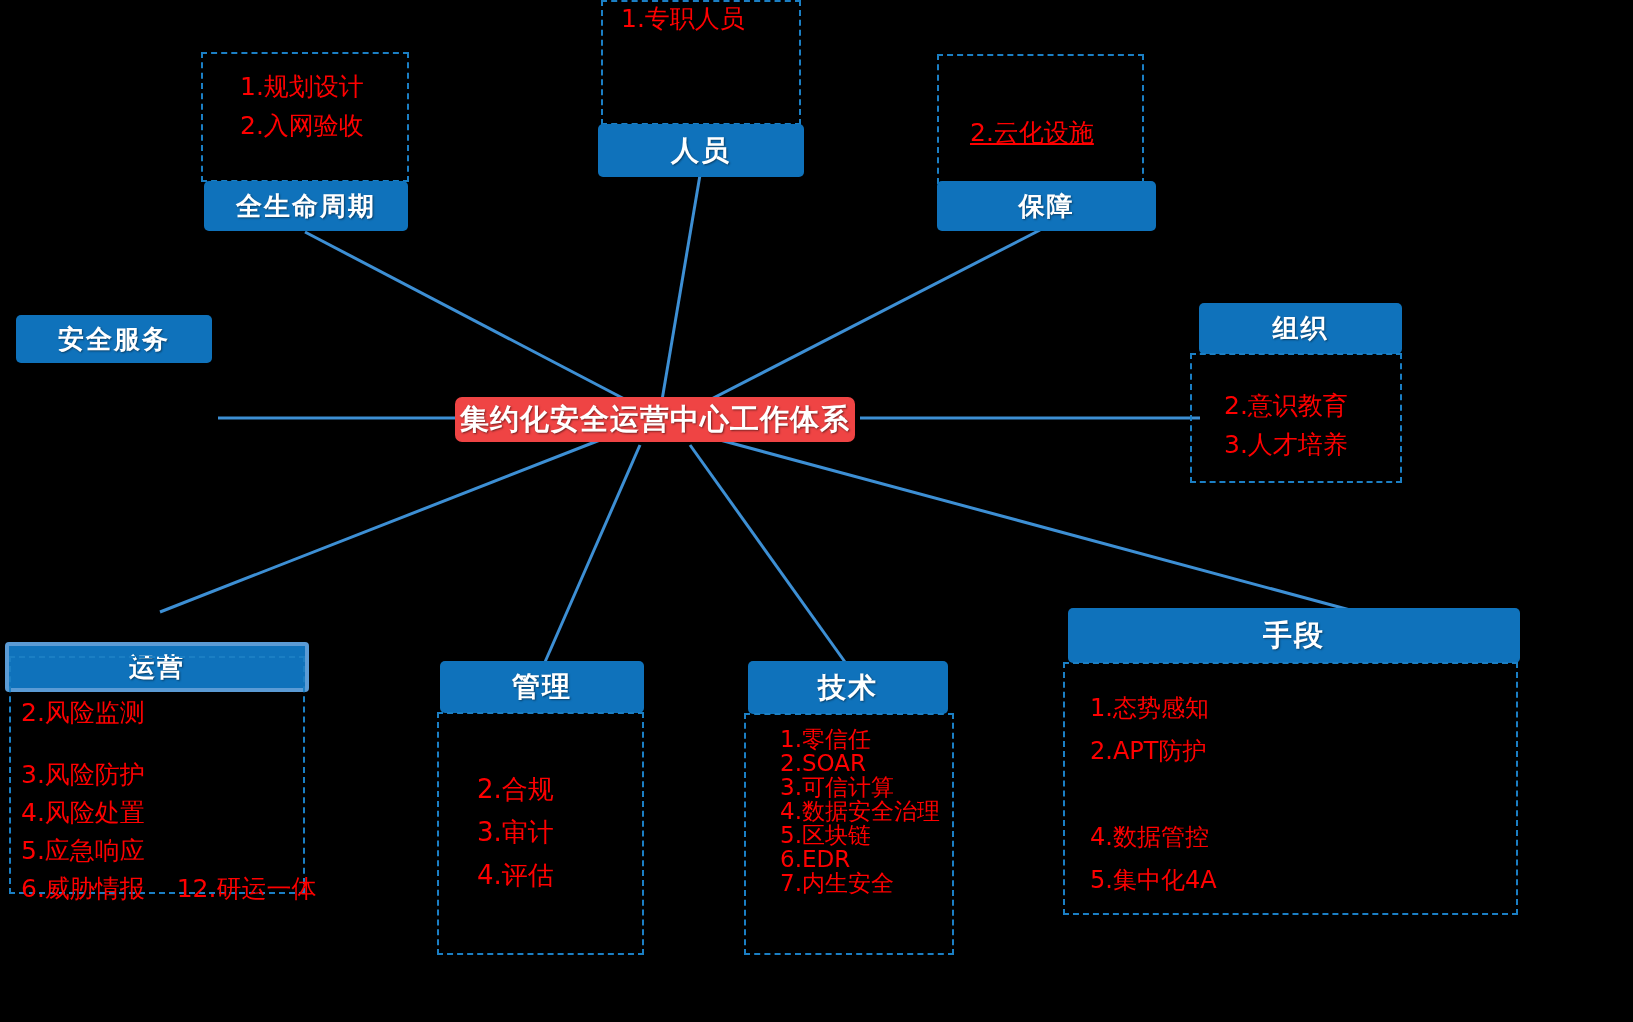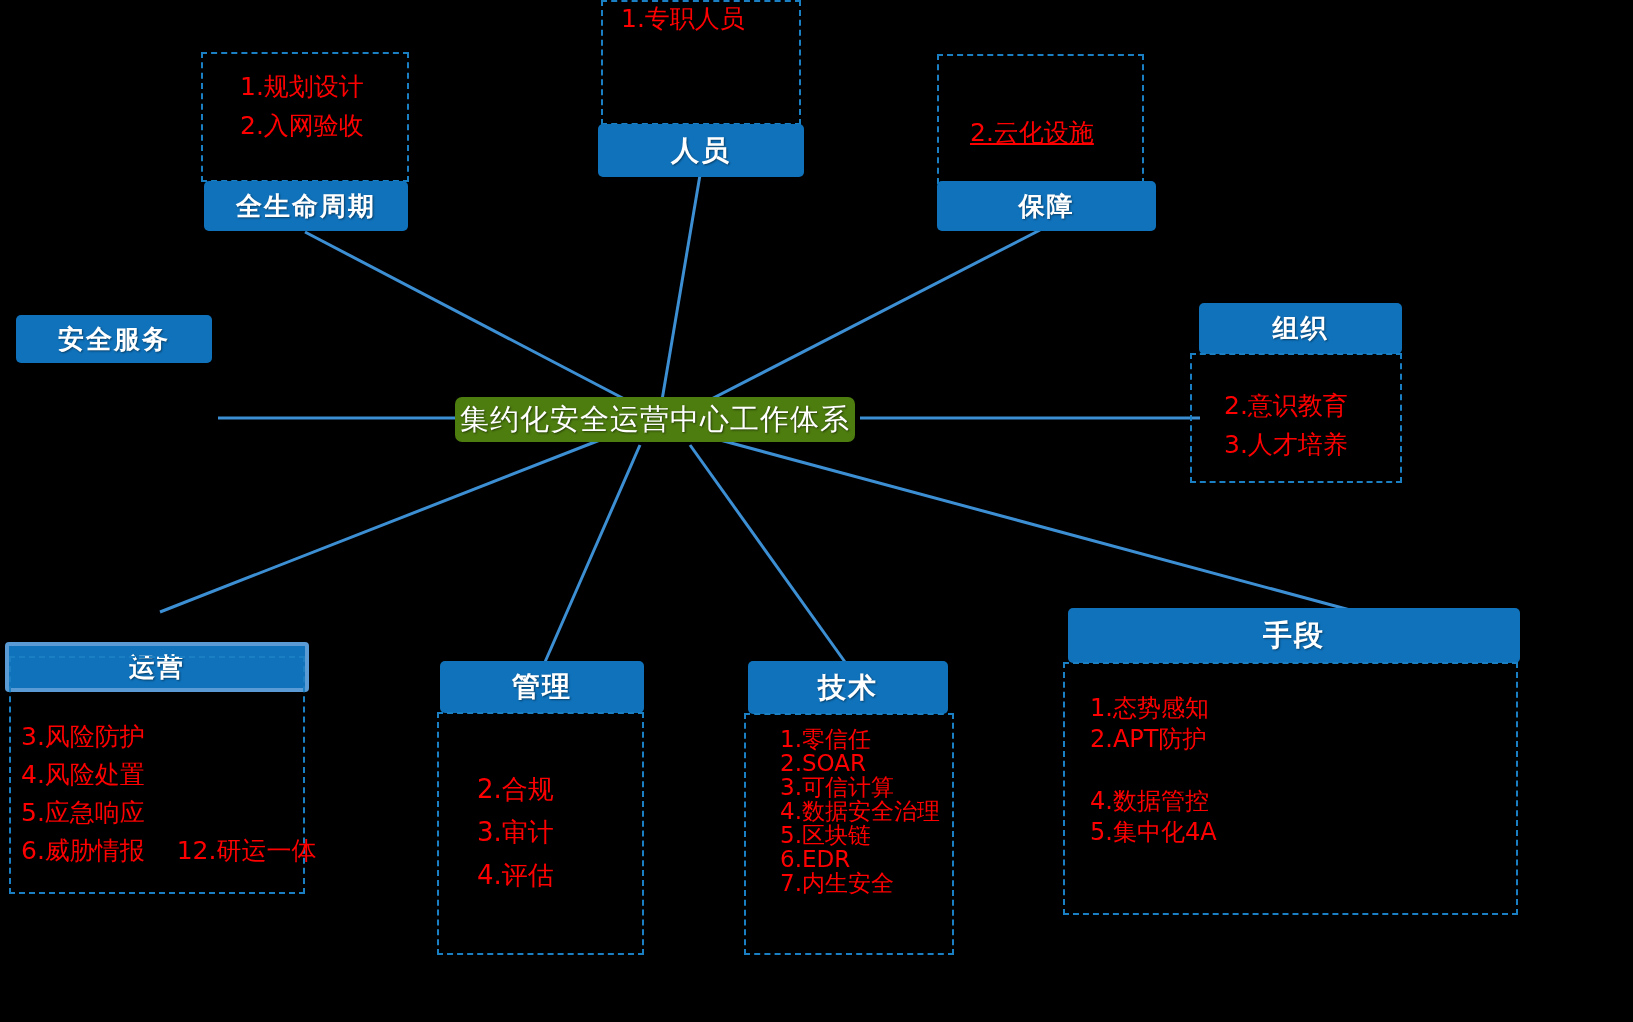--- a/index.html
+++ b/index.html
@@ -31,22 +31,22 @@
   .panel .lines{
     position:absolute;left:0;top:0;width:100%;height:100%;
     display:flex;flex-direction:column;box-sizing:border-box;
   }
   .item{
     color:#ff0000;white-space:pre;line-height:1.0;
   }
   .u{text-decoration:underline;}
 
   .center{
-    position:absolute;background:#4d7c0f;border-radius:7px;
-    color:#fff;font-weight:normal;font-size:29px;letter-spacing:1px;
+    position:absolute;background:#ef4444;border-radius:7px;
+    color:#fff;font-weight:bold;font-size:29px;letter-spacing:1px;
     display:flex;align-items:center;justify-content:center;
     text-shadow:1px 1px 2px rgba(0,0,0,.5);
     box-sizing:border-box;
   }
 </style>
 </head>
 <body>
 
 <div id="canvas">
 
@@ -104,20 +104,21 @@
 
   <div class="chip" style="left:16px;top:315px;width:196px;height:48px;font-size:26px;">
     <span>安全服务</span>
   </div>
 
   <div class="chip sel" style="left:5px;top:608px;width:304px;height:50px;font-size:26px;margin-top:34px;">
     <span>运营</span>
   </div>
   <div class="panel" style="left:9px;top:656px;width:296px;height:238px;">
     <div class="lines" style="padding:42px 0 0 10px;gap:13px;">
+      <div class="item" style="font-size:25px;">2.风险监测</div>
       <div class="item" style="font-size:25px;margin-top:24px;">3.风险防护</div>
       <div class="item" style="font-size:25px;">4.风险处置</div>
       <div class="item" style="font-size:25px;">5.应急响应</div>
       <div class="item" style="font-size:25px;">6.威胁情报    12.研运一体</div>
     </div>
   </div>
 
   <div class="chip" style="left:440px;top:661px;width:204px;height:52px;font-size:28px;">
     <span>管理</span>
   </div>
@@ -141,21 +142,21 @@
       <div class="item" style="font-size:23px;">5.区块链</div>
       <div class="item" style="font-size:23px;">6.EDR</div>
       <div class="item" style="font-size:23px;">7.内生安全</div>
     </div>
   </div>
 
   <div class="chip" style="left:1068px;top:608px;width:452px;height:55px;font-size:29px;">
     <span>手段</span>
   </div>
   <div class="panel" style="left:1063px;top:662px;width:455px;height:253px;">
-    <div class="lines" style="padding:32px 0 0 25px;gap:7px;">
+    <div class="lines" style="padding:32px 0 0 25px;gap:19px;">
       <div class="item" style="font-size:24px;">1.态势感知</div>
       <div class="item" style="font-size:24px;">2.APT防护</div>
       <div class="item" style="font-size:24px;height:24px;"></div>
       <div class="item" style="font-size:24px;">4.数据管控</div>
       <div class="item" style="font-size:24px;">5.集中化4A</div>
     </div>
   </div>
 
   <div class="center" style="left:455px;top:397px;width:400px;height:45px;">
     <span>集约化安全运营中心工作体系</span>

